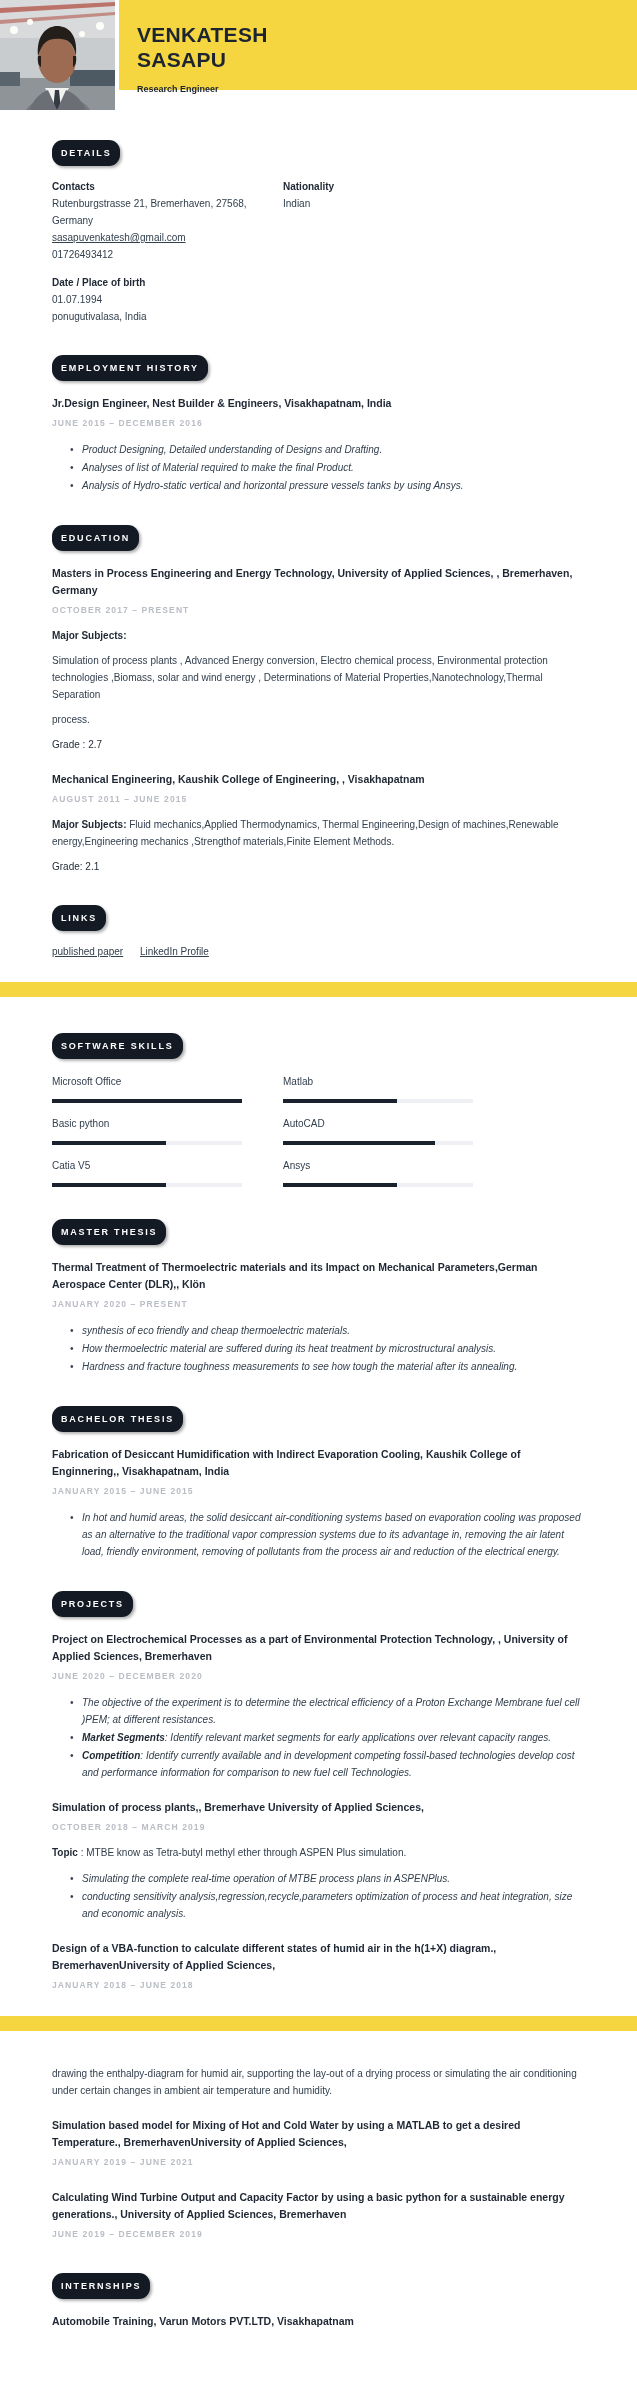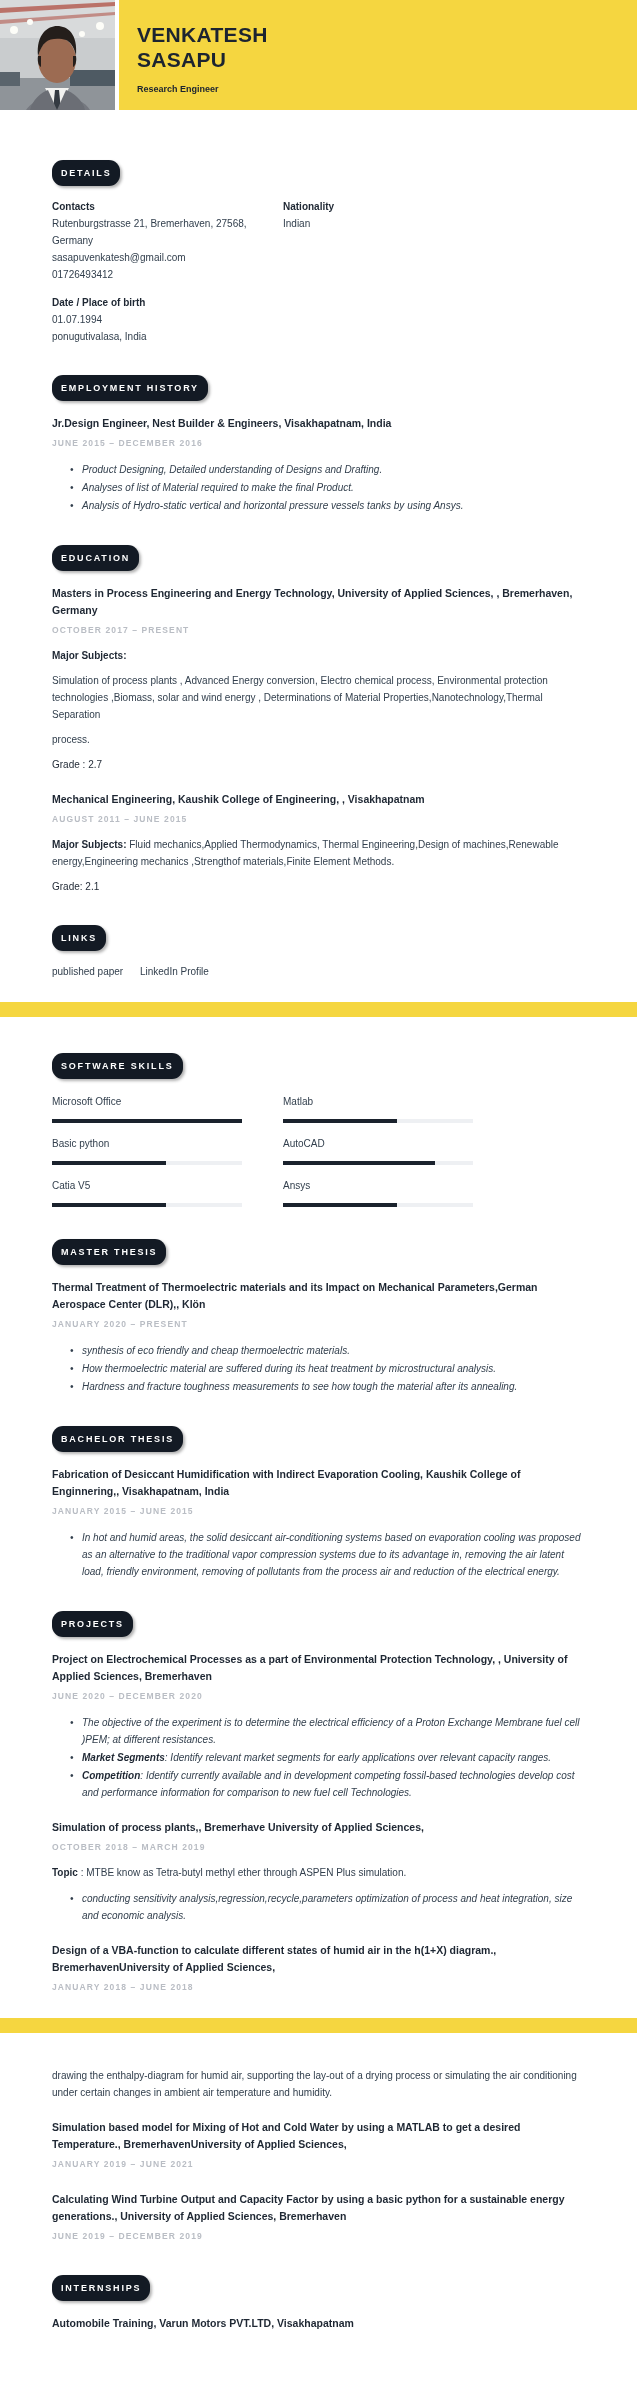--- a/index.html
+++ b/index.html
@@ -12,21 +12,21 @@
     --bar-track:#EEF0F3;
   }
   *{box-sizing:border-box;}
   html,body{margin:0;padding:0;background:#fff;}
   body{
     width:637px;min-height:2381px;
     font-family:"Liberation Sans",sans-serif;
     font-size:10px;line-height:17px;color:var(--body-text);
   }
   
-  .header{display:flex;height:110px;background:#fff;}
+  .header{display:flex;height:90px;background:#fff;}
   .photo{width:115px;height:110px;flex:0 0 115px;}
   .photo svg{display:block;width:115px;height:110px;}
   .photo-gap{width:4px;flex:0 0 4px;background:#fff;}
   .header-main{flex:1;background:var(--accent-yellow);padding:22px 20px 0 18px;}
   .name{
     max-width:175px;font-size:21px;line-height:25px;font-weight:bold;
     color:#1C2430;letter-spacing:.3px;margin:0;
   }
   .job-title{font-size:9px;font-weight:bold;color:#1C2430;margin-top:9px;}
   
@@ -43,21 +43,21 @@
   .entry{margin-top:14px;}
   .entry-title{font-weight:bold;color:var(--heading-text);font-size:10.5px;line-height:17px;}
   .dates{
     font-size:8.5px;font-weight:bold;color:var(--date-text);
     letter-spacing:1.1px;margin-top:3px;
   }
   ul{list-style:none;margin:9px 0 0 0;padding:0 0 0 18px;font-style:italic;}
   li{position:relative;padding-left:12px;margin:0 0 1px 0;}
   li::before{content:"\2022";position:absolute;left:0;top:0;color:var(--body-text);}
   .b{font-weight:bold;color:var(--heading-text);}
-  a{color:var(--body-text);cursor:pointer;text-align:center;}
+  a{color:var(--body-text);text-decoration:underline;cursor:pointer;text-align:center;}
   p{margin:8px 0 0 0;}
   .grade{font-weight:normal;color:var(--heading-text);margin-top:8px;}
   
   .details-grid{display:grid;grid-template-columns:231px auto;}
   .birth-label{margin-top:11px;}
   
   .grid2{display:grid;grid-template-columns:190px 190px;column-gap:41px;margin-top:14px;}
   .skill{margin-bottom:12px;}
   .skill-label{font-size:10px;color:var(--body-text);}
   .bar{height:4px;background:var(--bar-track);margin-top:9px;}
@@ -236,20 +236,21 @@
       <li><span class="b"></span><span>The objective of the experiment is to determine the electrical efficiency of a Proton Exchange Membrane fuel cell )PEM; at different resistances.</span></li>
       <li><span class="b">Market Segments</span><span>: Identify relevant market segments for early applications over relevant capacity ranges.</span></li>
       <li><span class="b">Competition</span><span>: Identify currently available and in development competing fossil-based technologies develop cost and performance information for comparison to new fuel cell Technologies.</span></li>
     </ul>
   </div>
   <div class="entry" style="margin-top:18px;">
     <div class="entry-title">Simulation of process plants,,  Bremerhave University of Applied Sciences,</div>
     <div class="dates">OCTOBER 2018 – MARCH 2019</div>
     <p><span class="b">Topic</span><span> : MTBE know as Tetra-butyl methyl ether through ASPEN Plus simulation.</span></p>
     <ul>
+      <li><span class="b"></span><span>Simulating the complete real-time operation of MTBE process plans in ASPENPlus.</span></li>
       <li><span class="b"></span><span>conducting sensitivity analysis,regression,recycle,parameters optimization of process and heat integration, size and economic analysis.</span></li>
     </ul>
   </div>
   <div class="entry" style="margin-top:18px;">
     <div class="entry-title">Design of a VBA-function to calculate different states of humid air in the h(1+X) diagram., BremerhavenUniversity of Applied Sciences,</div>
     <div class="dates">JANUARY 2018 – JUNE 2018</div>
   </div>
 </div>
 
 <div class="page-sep"></div>

